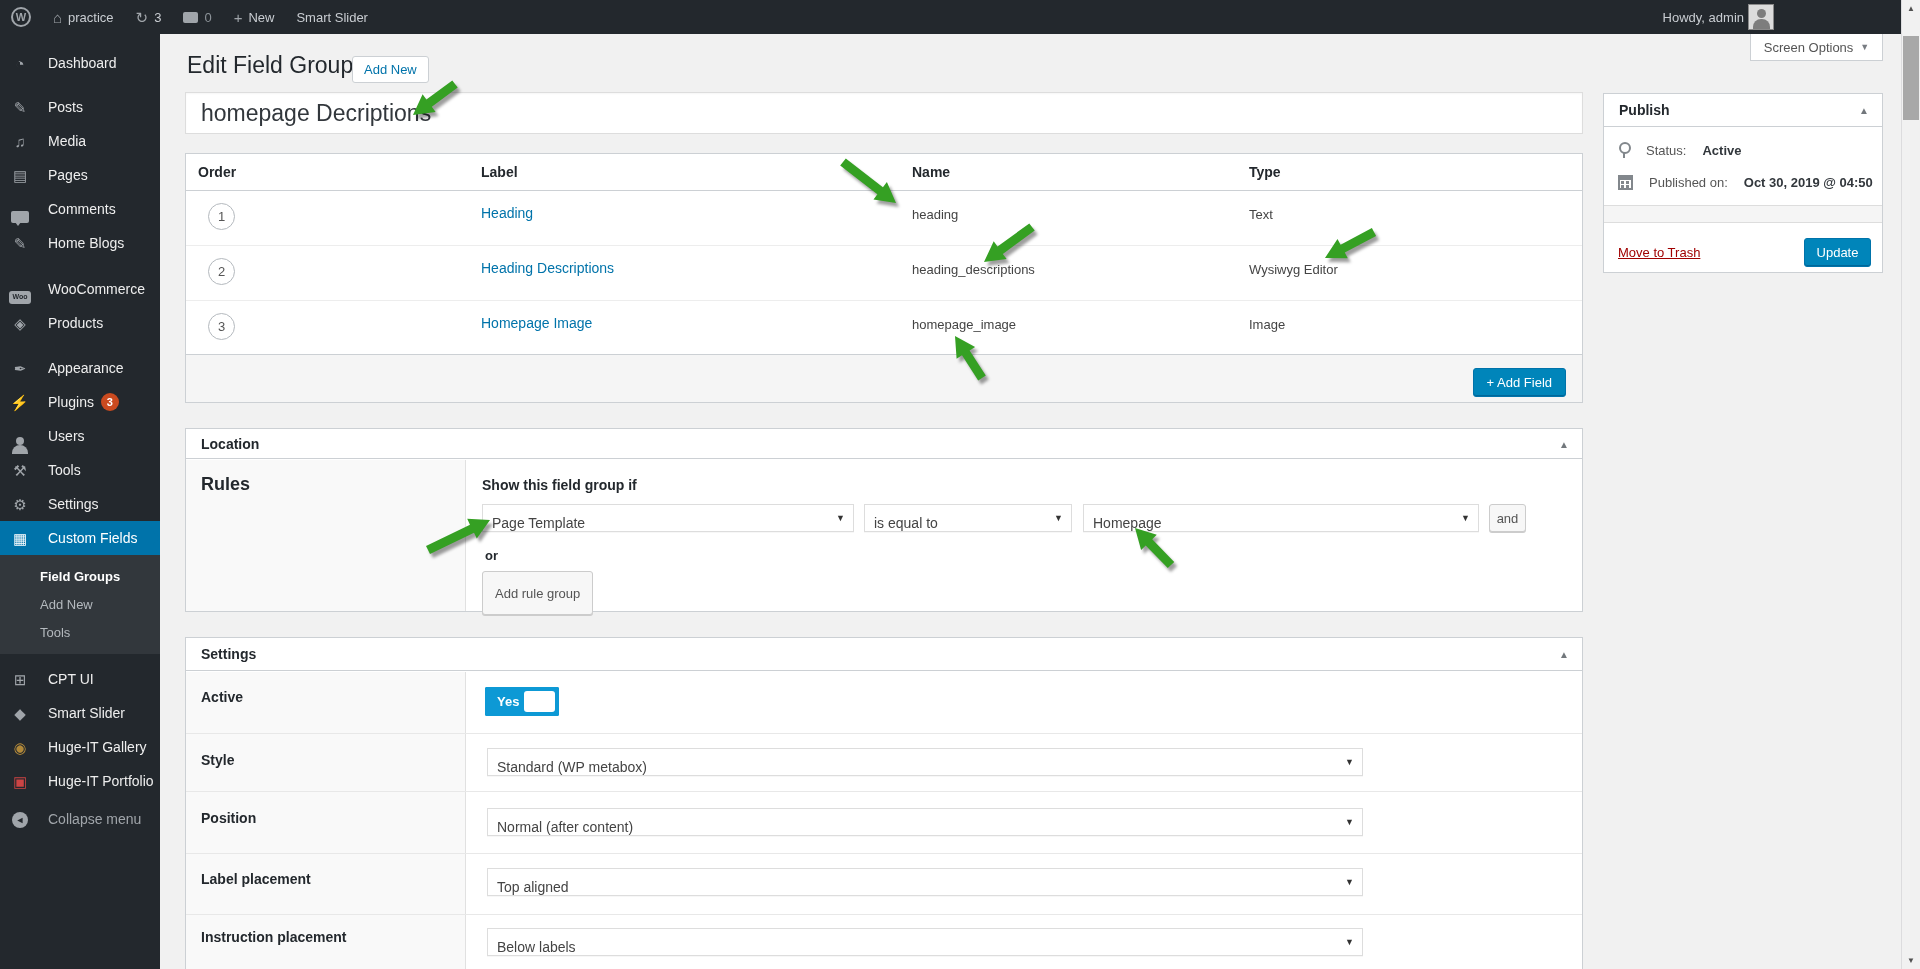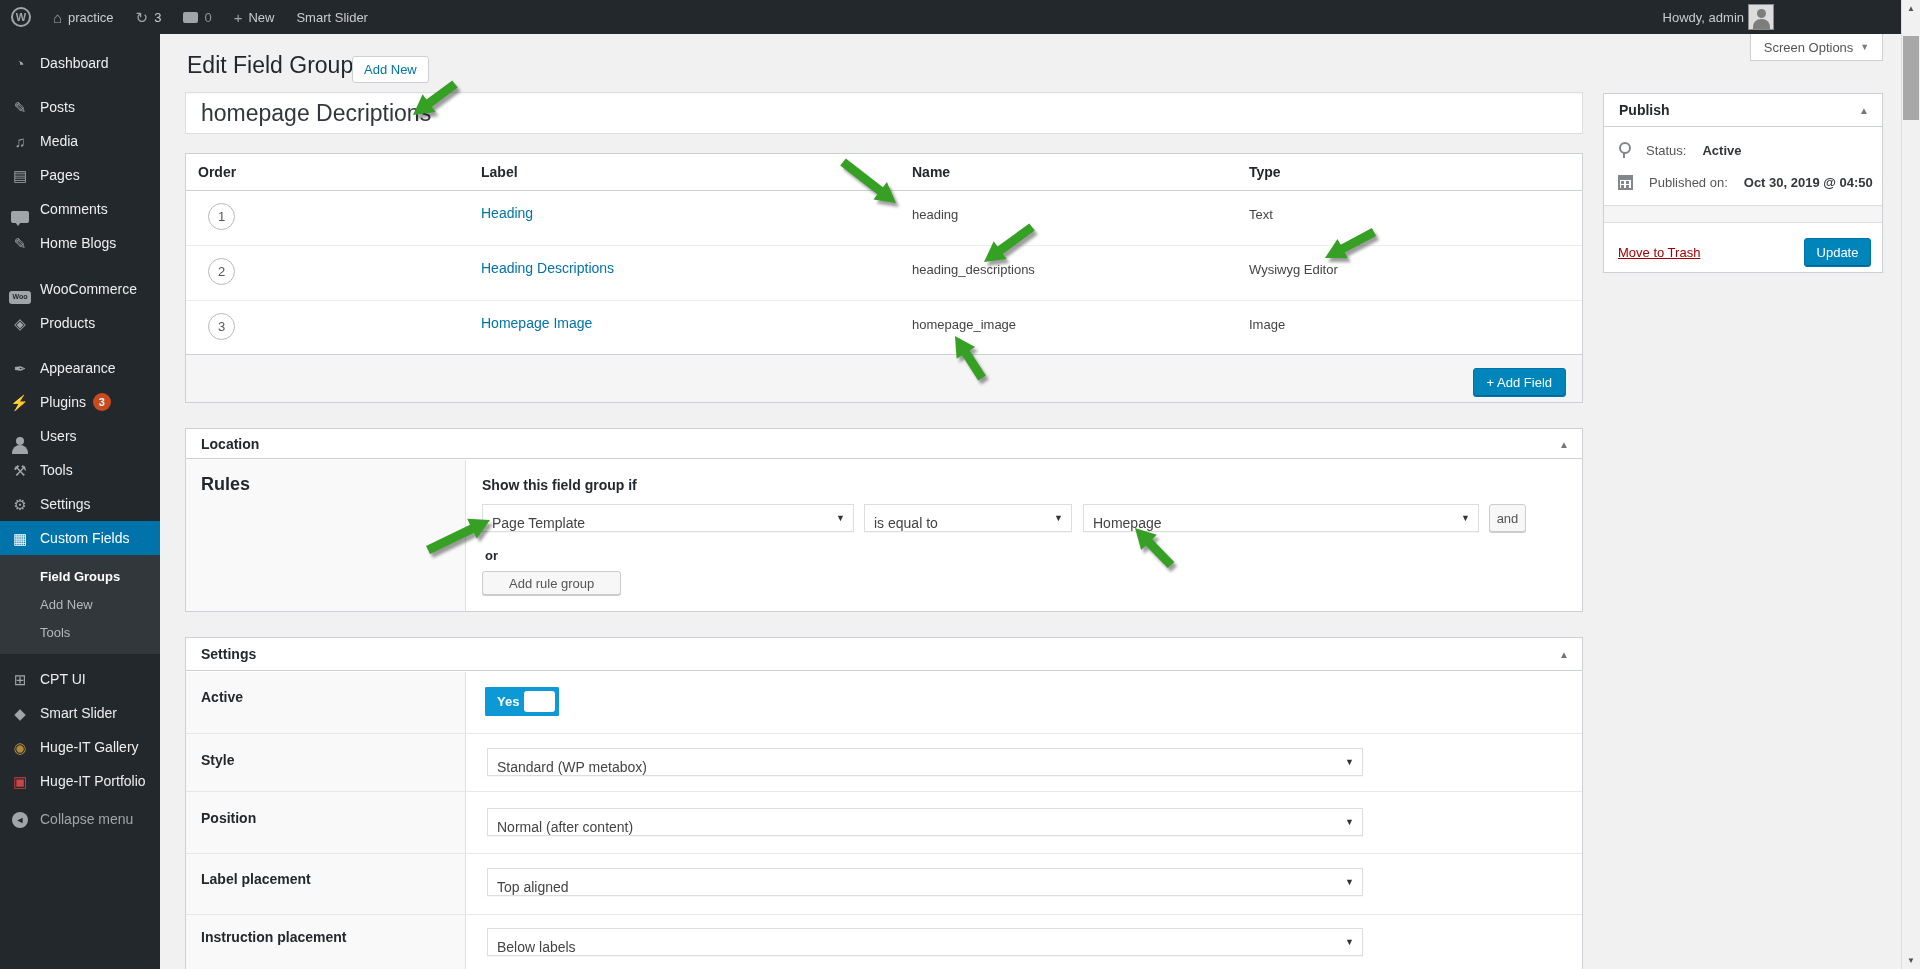--- a/index.html
+++ b/index.html
@@ -17,21 +17,21 @@
 .muted{color:#8d9399}
 .ab-right{position:absolute;right:127px;top:0;height:34px;display:flex;align-items:center;gap:4px}
 .avatar{width:26px;height:26px;background:#dcdcdc;border:1px solid #8a8a8a;position:relative;overflow:hidden}
 .avatar::before{content:"";position:absolute;left:8px;top:4px;width:9px;height:9px;border-radius:50%;background:#7d7d7d}
 .avatar::after{content:"";position:absolute;left:4px;top:14px;width:17px;height:12px;border-radius:8px 8px 0 0;background:#7d7d7d}
 
 
 #sidebar{position:absolute;left:0;top:34px;width:160px;height:935px;background:#23282d;font-size:14px}
 .mitem{position:relative;display:flex;align-items:center;height:34px;padding:0 8px;color:#eeeeee;cursor:pointer}
 .mi{flex:0 0 24px;text-align:center;color:#a0a5aa;font-size:15px;line-height:1}
-.mlabel{margin-left:8px;white-space:nowrap}
+.mlabel{margin-left:16px;white-space:nowrap}
 .msep{height:10px}
 .badge{margin-left:7px;min-width:18px;height:18px;border-radius:9px;background:#ca4a1f;color:#fff;font-size:11px;display:inline-flex;align-items:center;justify-content:center;padding:0 5px;font-weight:bold}
 .mitem.active{background:#0073aa;color:#fff}
 .mitem.active .mi{color:#fff}
 .mitem.active::after{content:"";position:absolute;right:-6px;top:50%;margin-top:-7px;border:7px solid transparent;border-left:6px solid #0073aa}
 #submenu{background:#32373c;padding:7px 8px 8px 0}
 .smitem{height:28px;display:flex;align-items:center;padding:0 12px 0 40px;color:#b4b9be;font-size:13px;cursor:pointer}
 .smitem.current{color:#fff;font-weight:bold}
 .icon-person{position:relative}
 .icon-person::before{content:"";position:absolute;left:8px;top:1px;width:8px;height:8px;border-radius:50%;background:#a0a5aa}
@@ -79,21 +79,21 @@
 .rules-desc{position:absolute;left:15px;top:68px;width:258px;font-size:13px;line-height:1.5;color:#777}
 .showif{position:absolute;left:296px;top:48px;font-size:14px;font-weight:bold;color:#23282d}
 .wpselect{position:absolute;height:28px;background:#fff;border:1px solid #ddd;border-radius:0;display:flex;align-items:flex-end;padding:0 24px 0 9px;font-size:14px;color:#444;cursor:pointer;box-shadow:0 1px 0 rgba(0,0,0,.03)}
 .sel-car{position:absolute;right:8px;top:50%;transform:translateY(-50%);font-size:9px;color:#333}
 #sel-param{left:296px;top:75px;width:372px}
 #sel-op{left:678px;top:75px;width:208px}
 #sel-val{left:897px;top:75px;width:396px}
 .wp-btn{background:#f7f7f7;border:1px solid #ccc;border-radius:3px;color:#555;font-size:13px;display:inline-flex;align-items:center;justify-content:center;cursor:pointer;box-shadow:0 1px 0 #ccc}
 #and-btn{position:absolute;left:1303px;top:75px;width:37px;height:28px}
 #or-label{position:absolute;left:299px;top:119px;font-size:13px;font-weight:bold;color:#23282d}
-#add-rule-btn{position:absolute;left:296px;top:142px;height:24px;padding:0 26px}
+#add-rule-btn{position:absolute;left:296px;top:142px;height:44px;padding:0 12px}
 
 
 #settings-box{left:185px;top:637px;width:1398px;height:346px}
 #settings-box .pb-head{height:33px}
 #settings-box .side-col{top:34px;bottom:0}
 .srow-line{position:absolute;left:0;width:100%;border-top:1px solid #e8e8e8}
 .slabel{position:absolute;left:15px;font-size:14px;font-weight:bold;color:#23282d;z-index:2}
 .sselect{left:301px;width:876px}
 #toggle{position:absolute;left:299px;top:49px;width:74px;height:29px;background:#0d99d5;border:1px solid #0d99d5;border-radius:1px;cursor:pointer}
 #toggle .on-label{position:absolute;left:11px;top:6px;font-size:13px;font-weight:bold;color:#fff}

